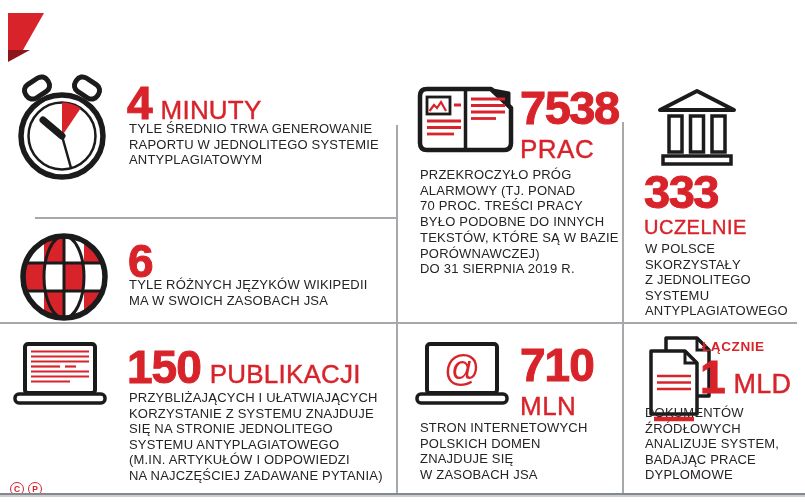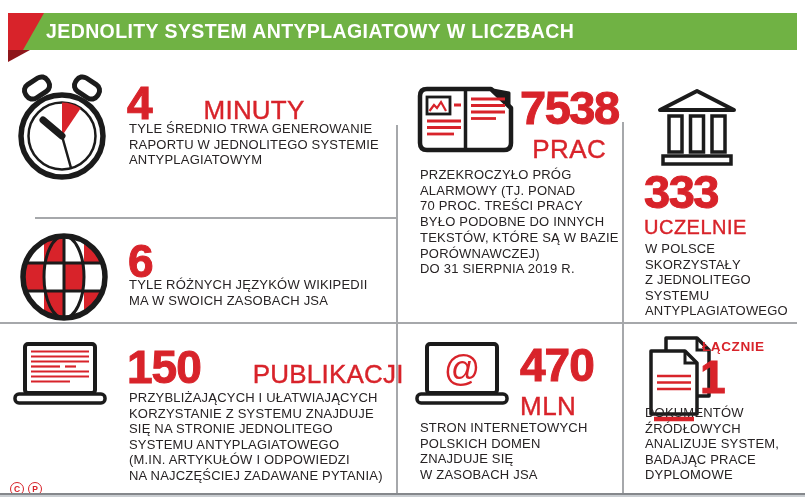--- a/index.html
+++ b/index.html
@@ -15,41 +15,38 @@
   }
   .ribbon{position:absolute;left:8px;top:13px;z-index:2;}
   
   .vline{position:absolute;width:1.5px;background:#a6a8ab;}
   .hline{position:absolute;height:1.5px;background:#a6a8ab;}
   
   .stat-row{position:absolute;display:flex;align-items:baseline;gap:9px;color:#d8232a;white-space:nowrap;}
   .stat-stack{position:absolute;color:#d8232a;white-space:nowrap;}
   .num{font-weight:bold;font-size:46px;line-height:1;letter-spacing:-1px;-webkit-text-stroke:1px #d8232a;}
   .num-xl{font-size:47px;letter-spacing:-1.5px;}
-  .unit{font-size:26px;letter-spacing:0.2px;margin-left:43px;-webkit-text-stroke:0.4px #d8232a;}
+  .unit{font-size:26px;letter-spacing:0.2px;-webkit-text-stroke:0.4px #d8232a;}
   .unit-block{display:block;font-size:26px;margin-top:3px;letter-spacing:0.5px;-webkit-text-stroke:0.4px #d8232a;}
   .mini-label{position:absolute;font-size:13.5px;font-weight:bold;color:#d8232a;letter-spacing:0.6px;}
   .desc{position:absolute;font-size:13px;line-height:15.6px;letter-spacing:0.2px;color:#272324;white-space:pre-line;}
   .icon{position:absolute;}
   
   .credit{position:absolute;left:10px;top:461px;display:flex;align-items:center;gap:4px;}
   .cp{width:12px;height:12px;border:1.6px solid #d8232a;border-radius:50%;display:inline-flex;
       align-items:center;justify-content:center;font-size:8.5px;font-weight:bold;color:#d8232a;line-height:1;}
   .credit-label{font-size:10.5px;font-weight:bold;color:#231f20;margin-left:3px;letter-spacing:0.5px;margin-top:44px;}
   .bottom-rule{position:absolute;left:0;top:493px;width:805px;height:2px;background:#85888c;}
   .bottom-rule2{position:absolute;left:0;top:495px;width:805px;height:1.5px;background:#c9cdd1;}
 </style>
 </head>
 <body>
 
 <div class="canvas">
 
-  <div class="band">
-    <h1>JEDNOLITY SYSTEM ANTYPLAGIATOWY W LICZBACH</h1>
-  </div>
   <svg class="ribbon" width="44" height="50" viewBox="0 0 44 50">
     <polygon points="0,0 36,0 15,37 0,37" fill="#d8232a"></polygon>
     <polygon points="0,37 22,37 0,49" fill="#8e161b"></polygon>
   </svg>
 
   <div class="vline" style="left:396px;top:125px;height:368px;"></div>
   <div class="vline" style="left:622px;top:122px;height:371px;"></div>
   <div class="hline" style="left:35px;top:217px;width:361px;"></div>
   <div class="hline" style="left:0px;top:322px;width:797px;"></div>
 
@@ -127,39 +124,39 @@
     <polyline points="13.5,25 18,19 21,22 25,16 30,25" fill="none" stroke="#d8232a" stroke-width="2.2"></polyline>
     <line x1="38" y1="19" x2="45" y2="19" stroke="#d8232a" stroke-width="3"></line>
     <line x1="11" y1="35" x2="45" y2="35" stroke="#d8232a" stroke-width="2.8"></line>
     <line x1="11" y1="41.5" x2="45" y2="41.5" stroke="#d8232a" stroke-width="2.8"></line>
     <line x1="11" y1="48" x2="38" y2="48" stroke="#d8232a" stroke-width="2.8"></line>
     <line x1="55" y1="13" x2="89" y2="13" stroke="#d8232a" stroke-width="2.8"></line>
     <line x1="55" y1="19.5" x2="89" y2="19.5" stroke="#d8232a" stroke-width="2.8"></line>
     <line x1="55" y1="26" x2="89" y2="26" stroke="#d8232a" stroke-width="2.8"></line>
     <line x1="55" y1="32.5" x2="80" y2="32.5" stroke="#d8232a" stroke-width="2.8"></line>
   </svg>
-  <div class="stat-stack" style="left:520px;top:84px;text-align:center;">
+  <div class="stat-stack" style="left:520px;top:84px;">
     <span class="num num-xl">7538</span>
     <span class="unit-block">PRAC</span>
   </div>
   <div class="desc" style="left:420px;top:167px;width:200px;line-height:15.7px;">PRZEKROCZYŁO PRÓG
 ALARMOWY (TJ. PONAD
 70 PROC. TREŚCI PRACY
 BYŁO PODOBNE DO INNYCH
 TEKSTÓW, KTÓRE SĄ W BAZIE
 PORÓWNAWCZEJ)
 DO 31 SIERPNIA 2019 R.</div>
 
   <svg class="icon" style="left:414px;top:341px;" width="96" height="66" viewBox="0 0 96 66">
     <rect x="13" y="3" width="70" height="49" rx="3" fill="#fff" stroke="#1b1b1b" stroke-width="4"></rect>
     <text x="48" y="40" text-anchor="middle" font-size="36" fill="#d8232a" font-family="Liberation Sans, sans-serif">@</text>
     <rect x="3" y="53" width="90" height="9" rx="4" fill="#fff" stroke="#1b1b1b" stroke-width="3.5"></rect>
   </svg>
   <div class="stat-stack" style="left:520px;top:342px;">
-    <span class="num">470</span>
+    <span class="num">710</span>
     <span class="unit-block">MLN</span>
   </div>
   <div class="desc" style="left:420px;top:420px;width:195px;">STRON INTERNETOWYCH
 POLSKICH DOMEN
 ZNAJDUJE SIĘ
 W ZASOBACH JSA</div>
 
   <svg class="icon" style="left:652px;top:86px;" width="90" height="82" viewBox="0 0 90 82">
     <path d="M45,5 L8,24 H82 Z" fill="#fff" stroke="#1b1b1b" stroke-width="4" stroke-linejoin="round"></path>
     <rect x="17" y="30" width="13" height="36" fill="#fff" stroke="#1b1b1b" stroke-width="3.5"></rect>
@@ -181,20 +178,21 @@
     <path d="M9,17 H43 L55,29 V80 H9 Z" fill="#fff" stroke="#1b1b1b" stroke-width="3.5" stroke-linejoin="round"></path>
     <path d="M43,17 V29 H55" fill="none" stroke="#1b1b1b" stroke-width="3"></path>
     <line x1="15" y1="42" x2="49" y2="42" stroke="#d8232a" stroke-width="2.6"></line>
     <line x1="15" y1="48.5" x2="49" y2="48.5" stroke="#d8232a" stroke-width="2.6"></line>
     <line x1="15" y1="55" x2="49" y2="55" stroke="#d8232a" stroke-width="2.6"></line>
     <line x1="12" y1="85" x2="52" y2="85" stroke="#d8232a" stroke-width="4.5"></line>
   </svg>
   <div class="mini-label" style="left:702px;top:339px;">ŁĄCZNIE</div>
   <div class="stat-row" style="left:700px;top:354px;">
     <span class="num">1</span>
+    <span class="unit" style="font-size:27px;">MLD</span>
   </div>
   <div class="desc" style="left:645px;top:405px;width:155px;">DOKUMENTÓW
 ŹRÓDŁOWYCH
 ANALIZUJE SYSTEM,
 BADAJĄC PRACE
 DYPLOMOWE</div>
 
   <div class="credit">
     <span class="cp">C</span>
     <span class="cp">P</span>

